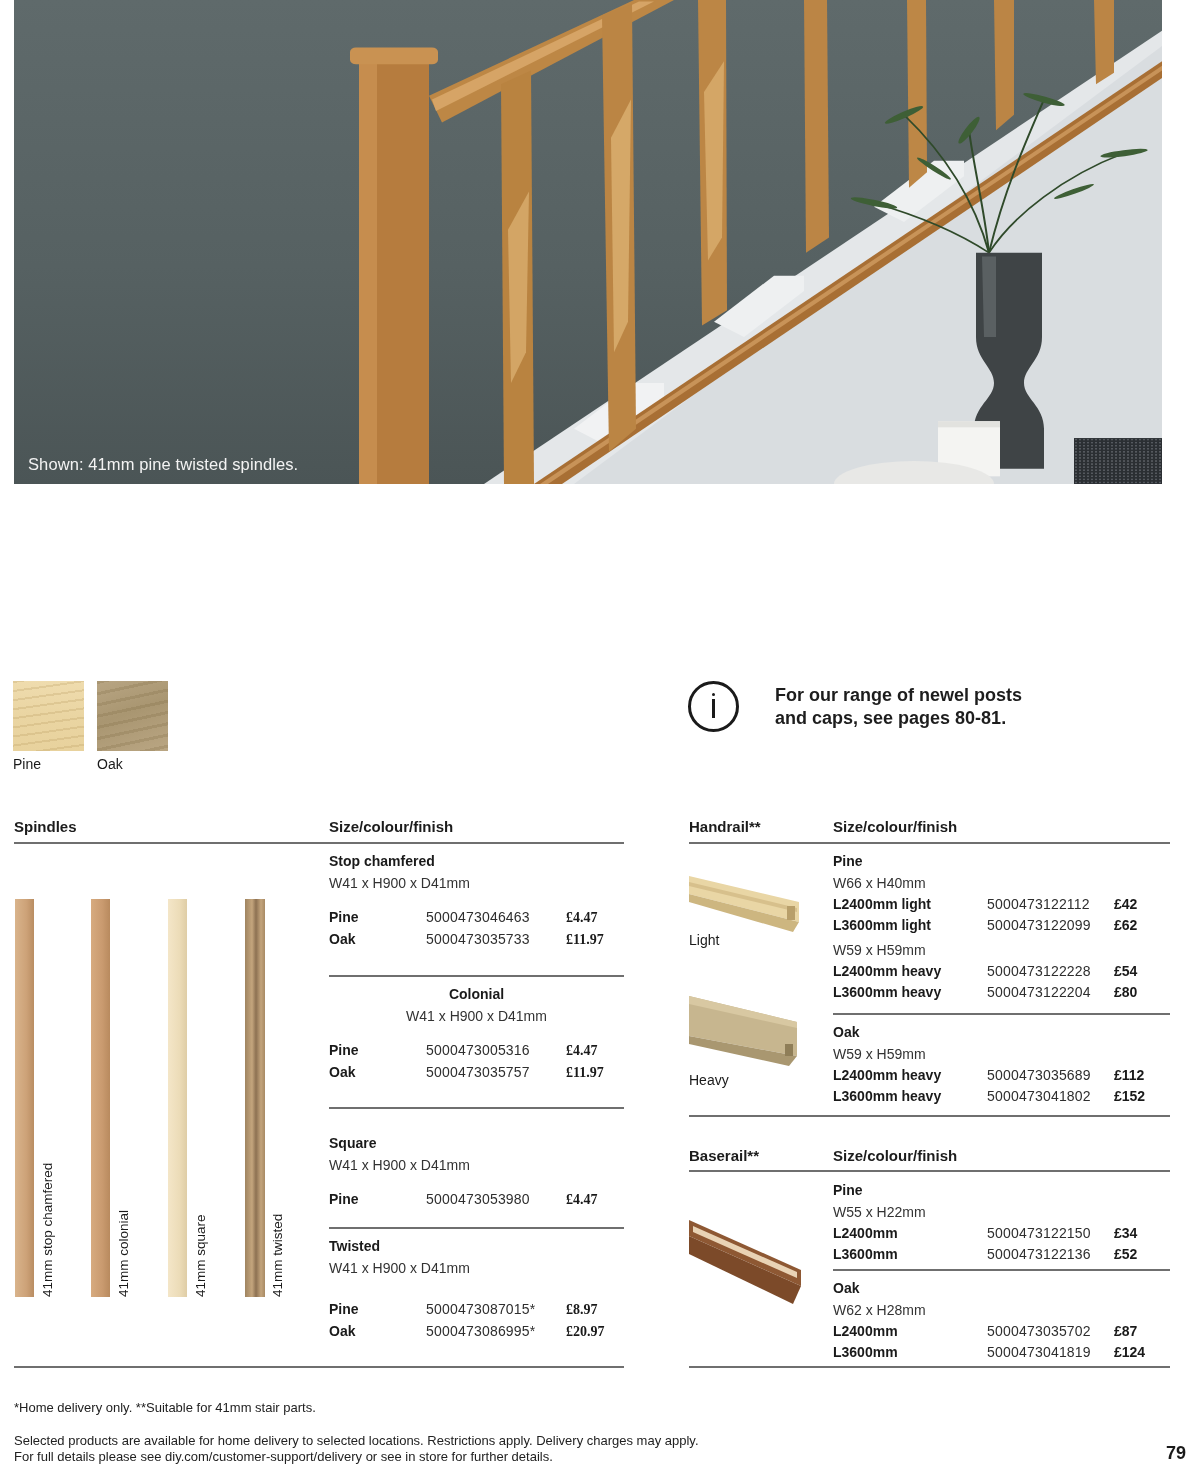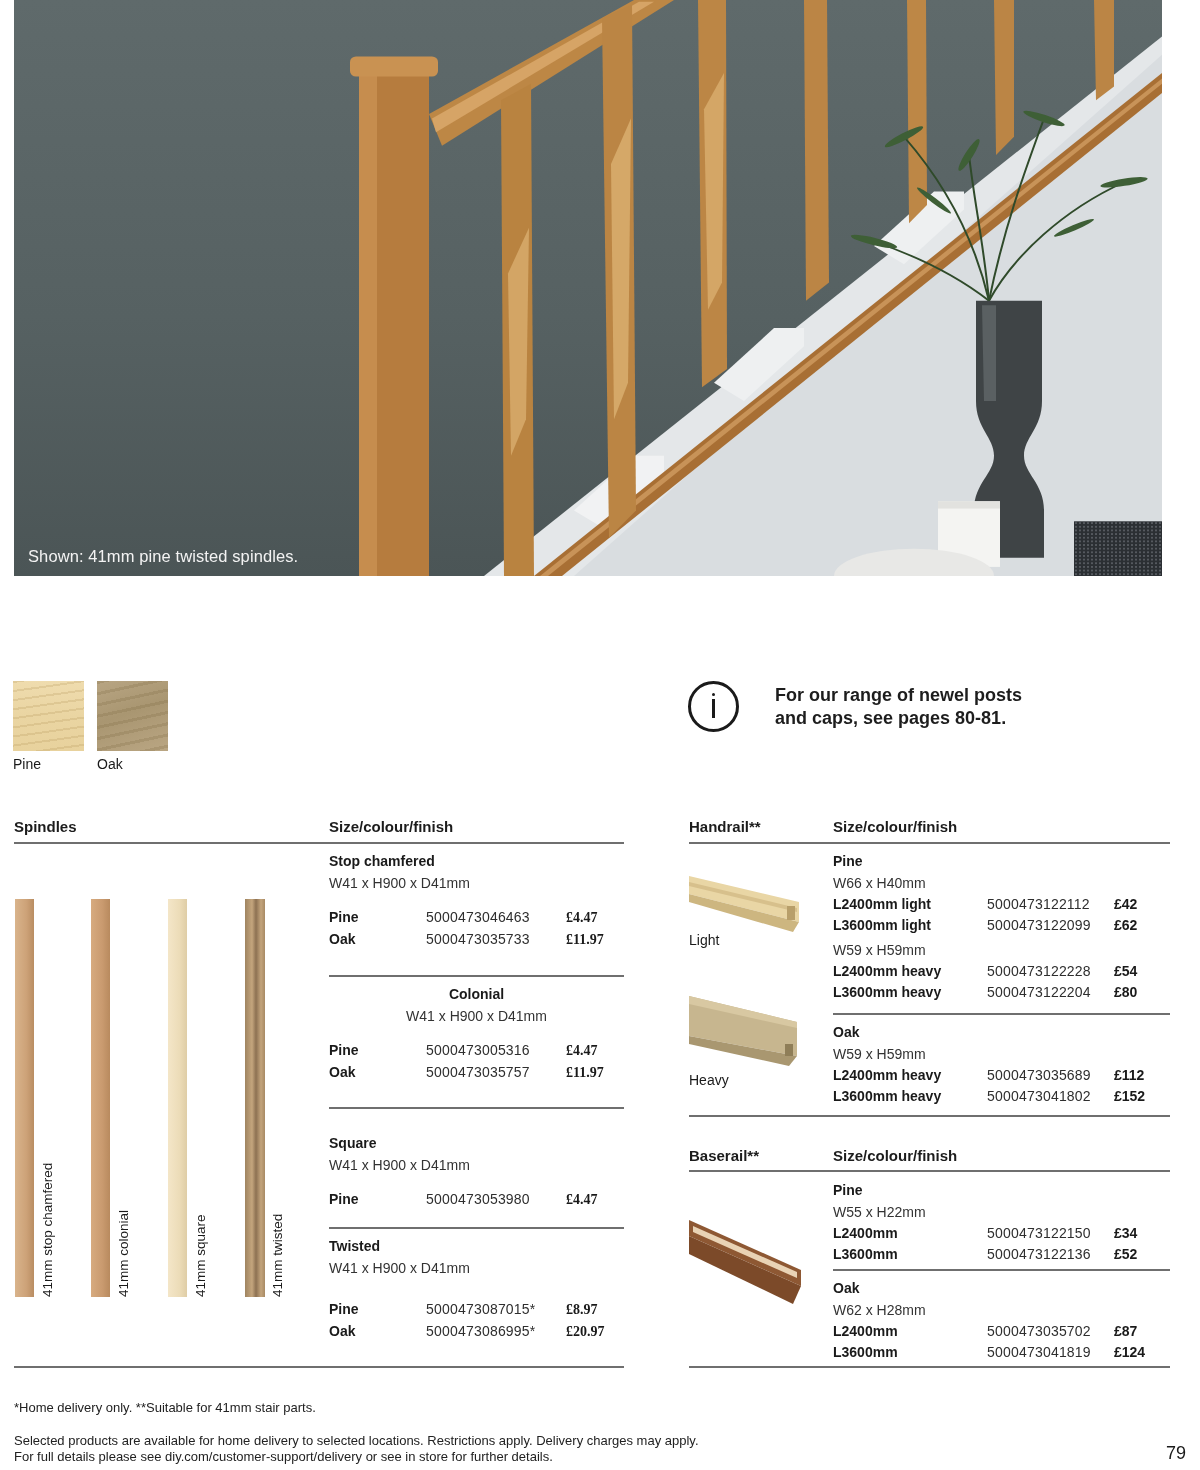--- a/index.html
+++ b/index.html
@@ -1,20 +1,20 @@
 <!DOCTYPE html>
 <html><head>
 <meta charset="utf-8">
 <style>
   * { box-sizing: border-box; margin: 0; padding: 0; }
   html, body { width: 1200px; height: 1470px; background: #ffffff; overflow: hidden; }
   body { position: relative; font-family: "Liberation Sans", "DejaVu Sans", sans-serif; color: #1a1a1a; }
 
   
-  .hero { position: absolute; left: 14px; top: 0; width: 1148px; height: 576px; overflow: hidden;
+  .hero { position: absolute; left: 14px; top: 0; width: 1148px; height: 484px; overflow: hidden;
           background: linear-gradient(180deg, #5f6a6b 0%, #566162 55%, #4b5556 100%); }
   .hero svg { position: absolute; left: 0; top: 0; width: 100%; height: 100%; }
   .hero-caption { position: absolute; left: 14px; bottom: 10px; color: #f3f3f3; font-size: 16.5px; letter-spacing: 0.1px; }
 
   
   .swatches { position: absolute; left: 13px; top: 681px; display: flex; gap: 13px; }
   .swatch { width: 71px; }
   .swatch-chip { width: 71px; height: 70px; }
   .swatch-chip.pine { background:
       repeating-linear-gradient(172deg, rgba(180,150,90,0.25) 0 2px, transparent 2px 9px),
@@ -54,21 +54,21 @@
   .rblock .row .k { position: absolute; left: 0; font-weight: bold; }
   .rblock .row .code { position: absolute; left: 154px; color: #2e2e2e; letter-spacing: 0.2px; }
   .rblock .row .price { position: absolute; left: 281px; font-weight: bold; }
 
   .rail-img { position: absolute; }
   .rail-label { position: absolute; font-size: 14px; }
 
   
   .footnote { position: absolute; left: 14px; top: 1400px; font-size: 13px; color: #222; }
   .disclaimer { position: absolute; left: 14px; top: 1433px; font-size: 13px; color: #222; line-height: 15.5px; }
-  .page-num { position: absolute; right: 14px; top: 1443px; font-size: 18px; font-weight: normal; }
+  .page-num { position: absolute; right: 14px; top: 1443px; font-size: 18px; font-weight: bold; }
 </style>
 </head>
 <body>
 
 <div class="hero">
   <svg viewBox="0 0 1148 632" preserveAspectRatio="none">
 
     <polygon points="1148,40 1148,632 470,632" fill="#e4e7e9"></polygon>
     <polygon points="1148,60 1148,632 560,632" fill="#d9dde0"></polygon>
 

